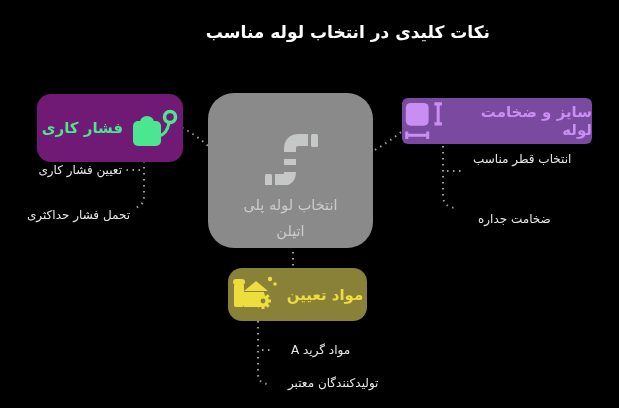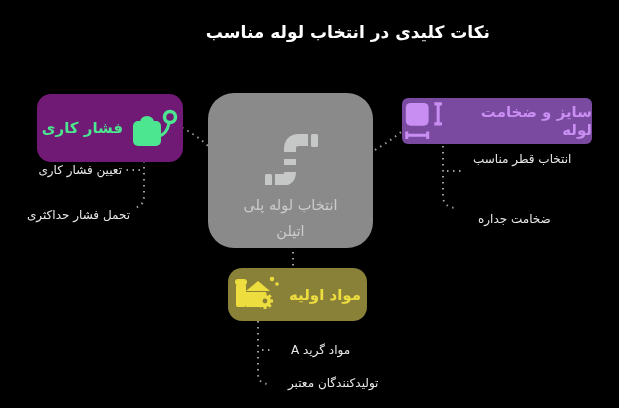--- a/index.html
+++ b/index.html
@@ -102,18 +102,18 @@
       <rect x="12" y="17" width="20" height="15" fill="#eedd3f"></rect>
       <path d="M24 6 l12 10 h-24 z" fill="#eedd3f"></path>
       <circle cx="38" cy="4" r="2.2" fill="#eedd3f"></circle>
       <circle cx="43" cy="9" r="1.8" fill="#eedd3f"></circle>
       <g stroke="#eedd3f" stroke-width="3" fill="none">
         <path d="M31 18 v16 M23 26 h16 M25.3 20.3 l11.4 11.4 M36.7 20.3 l-11.4 11.4"></path>
       </g>
       <circle cx="31" cy="26" r="6" fill="#eedd3f"></circle>
       <circle cx="31" cy="26" r="2.4" fill="#8a8139"></circle>
     </svg>
-    <span class="label">مواد اولیه</span>
+    <span class="label">مواد تعیین</span>
   </div>
   <div class="subitem si-mat-0">مواد گرید A</div>
   <div class="subitem si-mat-1">تولیدکنندگان معتبر</div>
 
 </div>
 
 </body></html>

